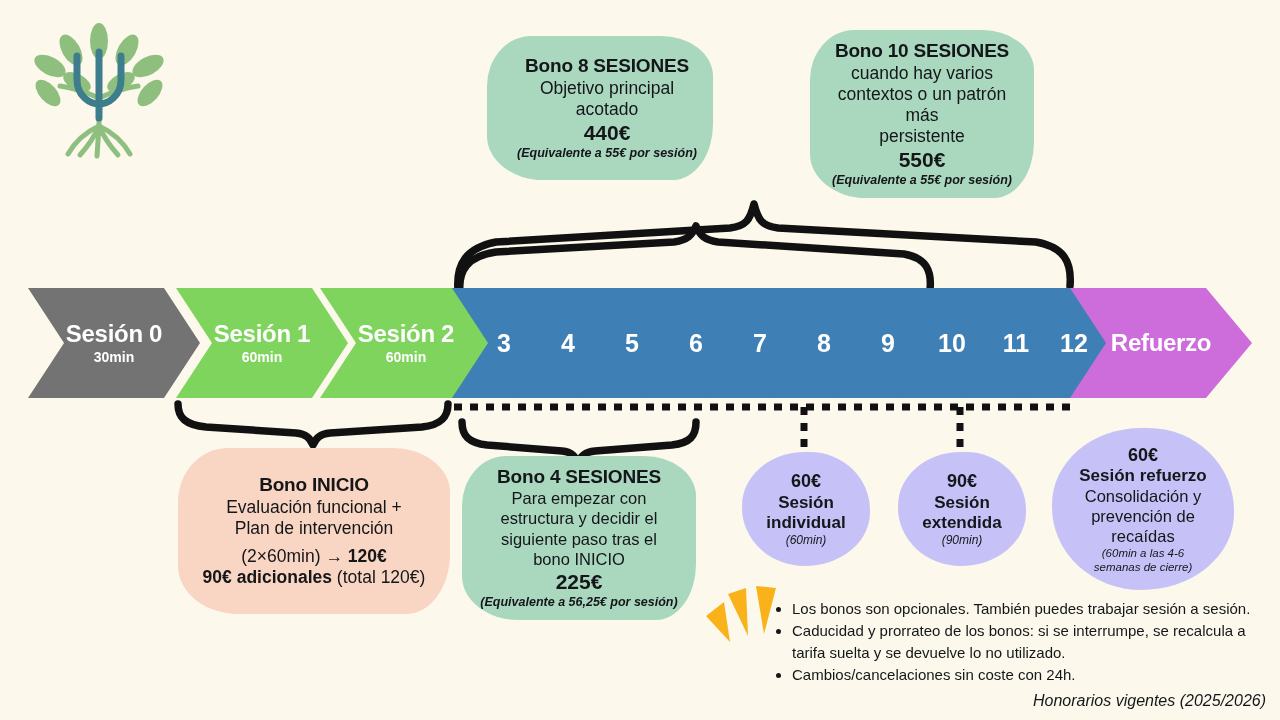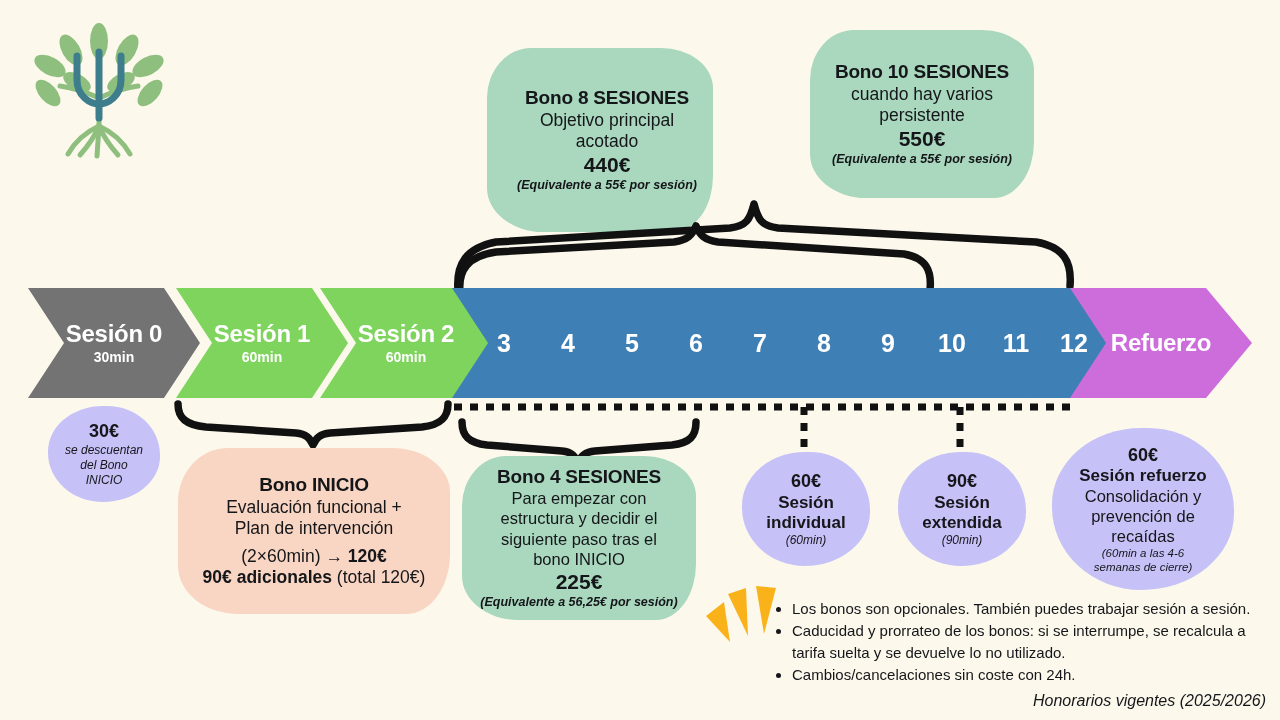--- a/index.html
+++ b/index.html
@@ -99,31 +99,32 @@
         <path d="M75 112 C80 124 86 132 94 141"></path>
         <path d="M75 112 L73 142"></path>
       </g>
       <g fill="none" stroke="#3E7E8C" stroke-width="7" stroke-linecap="round">
         <path d="M53 42 L53 66 C53 82 66 90 75 90 C84 90 97 82 97 66 L97 42"></path>
         <path d="M75 38 L75 104"></path>
       </g>
     </svg>
   </div>
 
-  <div class="blob green-blob" style="left:487px;top:48px;width:226px;height:184px;padding-left:28px;">
+  <div class="blob green-blob" style="left:487px;top:36px;width:226px;height:144px;padding-left:28px;">
     <div class="ttl">Bono 8 SESIONES</div>
     <div class="body-l">Objetivo principal</div>
     <div class="body-l">acotado</div>
     <div class="price">440€</div>
     <div class="eq">(Equivalente a 55€ por sesión)</div>
   </div>
 
   <div class="blob green-blob" style="left:810px;top:30px;width:224px;height:168px;">
     <div class="ttl">Bono 10 SESIONES</div>
     <div class="body-l">cuando hay varios</div>
+    <div class="body-l">contextos o un patrón más</div>
     <div class="body-l">persistente</div>
     <div class="price">550€</div>
     <div class="eq">(Equivalente a 55€ por sesión)</div>
   </div>
 
   <svg class="abs" style="left:440px;top:190px;width:640px;height:106px;" viewBox="0 0 640 106">
     <path d="M18 100 C16 74 26 58 56 52 L290 38 C306 36 310 30 314 14
              C318 30 322 36 338 38 L596 52 C624 57 632 72 630 96" fill="none" stroke="#111111" stroke-width="7.5" stroke-linecap="round" stroke-linejoin="round"></path>
   </svg>
 
@@ -191,25 +192,20 @@
   <svg class="abs" style="left:172px;top:400px;width:282px;height:48px;" viewBox="0 0 282 48">
     <path d="M6 4 C6 18 14 25 34 27 L124 33 C134 34 138 38 141 45
              C144 38 148 34 158 33 L250 27 C268 25 276 18 276 4" fill="none" stroke="#111111" stroke-width="7.5" stroke-linecap="round" stroke-linejoin="round"></path>
   </svg>
 
   <svg class="abs" style="left:456px;top:418px;width:246px;height:48px;" viewBox="0 0 246 48">
     <path d="M6 4 C6 18 13 25 31 27 L106 33 C116 34 119 38 122 45
              C125 38 129 34 139 33 L216 27 C234 25 240 18 240 4" fill="none" stroke="#111111" stroke-width="7.5" stroke-linecap="round" stroke-linejoin="round"></path>
   </svg>
 
-  <div class="blob purple-blob" style="left:48px;top:406px;width:112px;height:96px;">
-    <div class="price-sm">30€</div>
-    <div class="note-it">se descuentan</div>
-    <div class="note-it">del Bono INICIO</div>
-  </div>
 
   <div class="blob pink-blob" style="left:178px;top:448px;width:272px;height:166px;">
     <div class="ttl">Bono INICIO</div>
     <div class="body-l">Evaluación funcional +</div>
     <div class="body-l">Plan de intervención</div>
     <div class="sp"></div>
     <div class="body-l">
       <span>(2×60min) → </span><span class="b">120€</span>
     </div>
     <div class="body-l">

